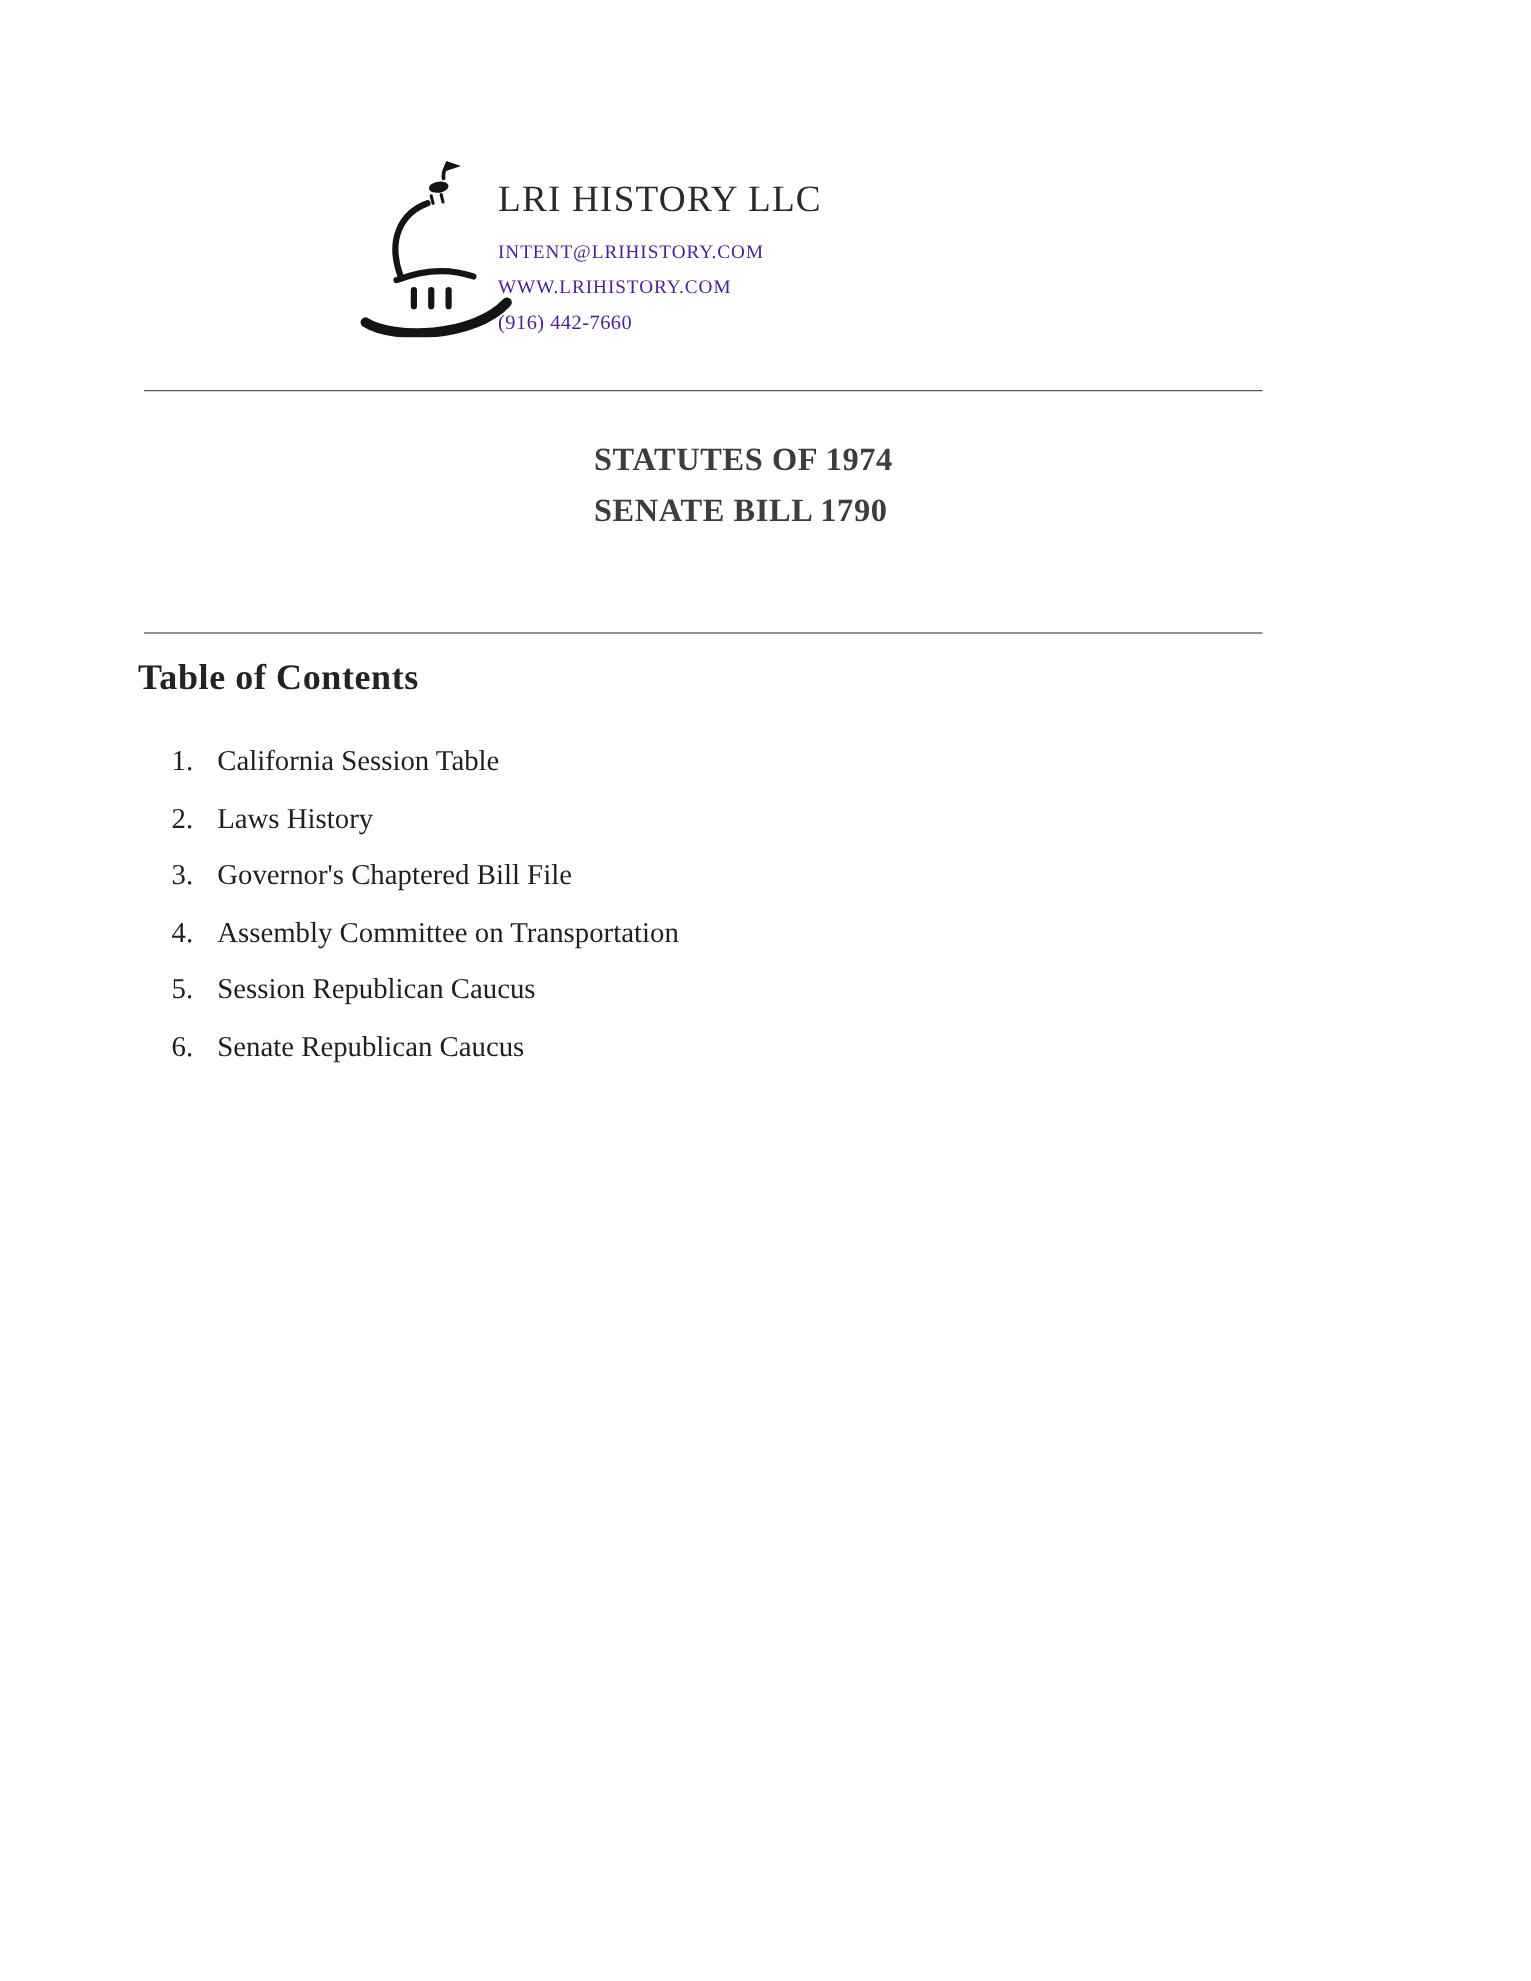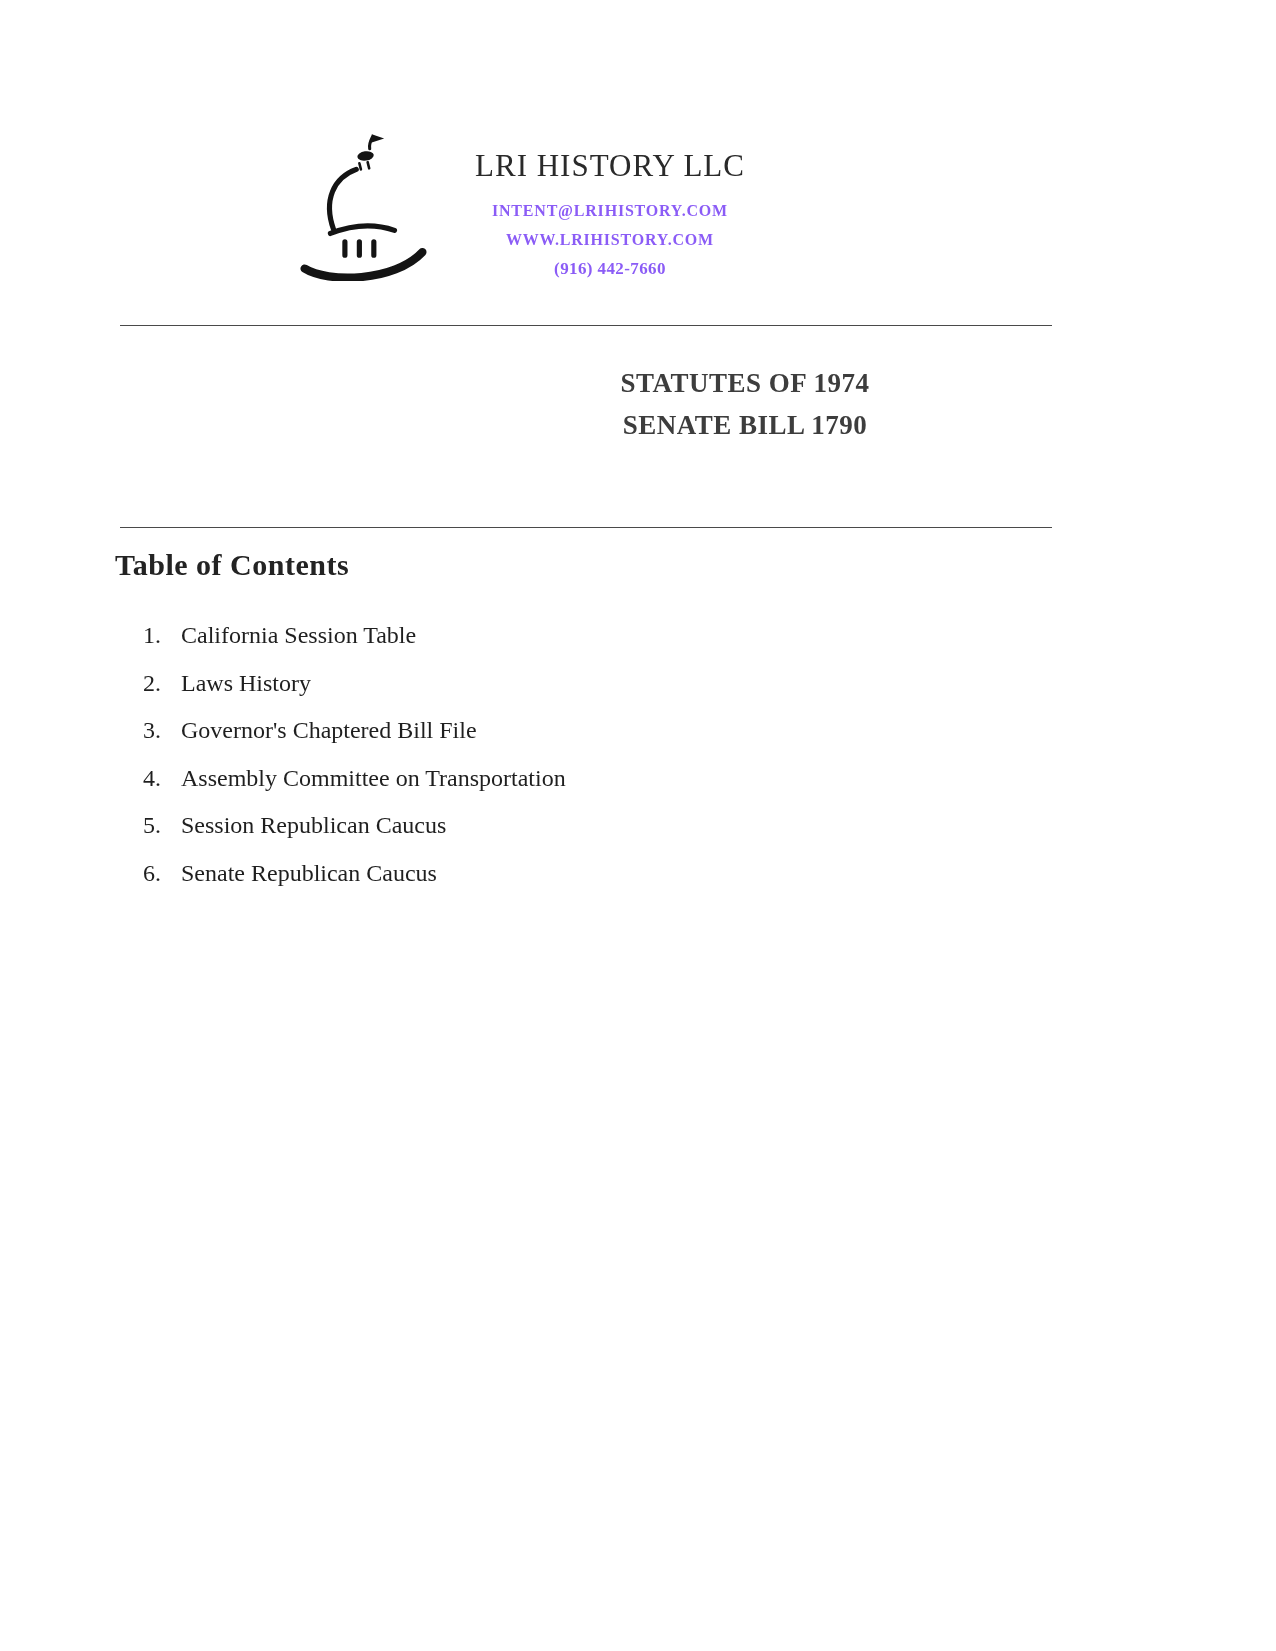--- a/index.html
+++ b/index.html
@@ -23,36 +23,34 @@
     left: 296px;
     top: 126px;
     width: 135px;
     height: 155px;
   }
   .contact-block {
     position: absolute;
     left: 415px;
     top: 148px;
     width: 390px;
-    text-align: center;
   }
   .company-name {
     font-size: 31px;
     letter-spacing: 1px;
     color: #2a2a2a;
     margin-bottom: 12px;
     white-space: nowrap;
   }
   .contact-line {
     font-size: 16px;
     letter-spacing: 0.8px;
-    color: #8b5cf6;
+    color: #4c1d95;
     line-height: 29px;
     white-space: nowrap;
-    font-weight: bold;
   }
   .contact-line.phone {
     font-size: 17px;
     letter-spacing: 0.4px;
   }
 
   .rule {
     position: absolute;
     left: 120px;
     width: 932px;
@@ -61,21 +59,21 @@
   }
   .rule-1 { top: 325px; }
   .rule-2 { top: 527px; }
 
   
   .ref-block {
     position: absolute;
     left: 495px;
     top: 362px;
     width: 500px;
-    text-align: center;
+    text-align: left;
   }
   .ref-line {
     font-size: 27px;
     font-weight: bold;
     color: #3d3d3d;
     line-height: 42px;
     letter-spacing: 0.5px;
     white-space: pre;
   }
 

